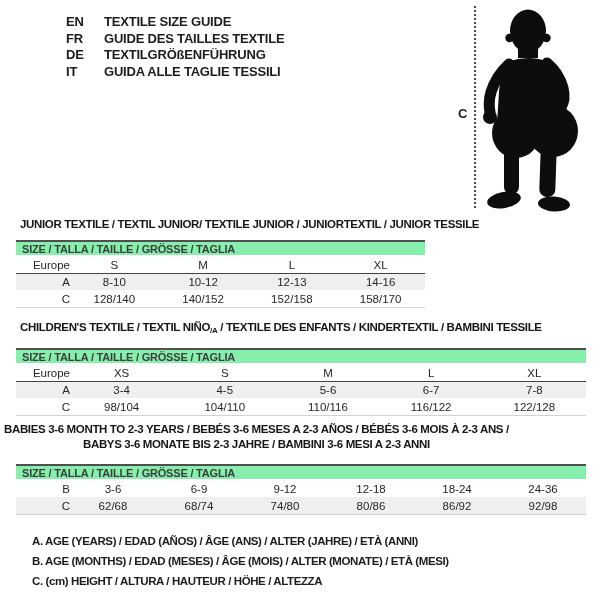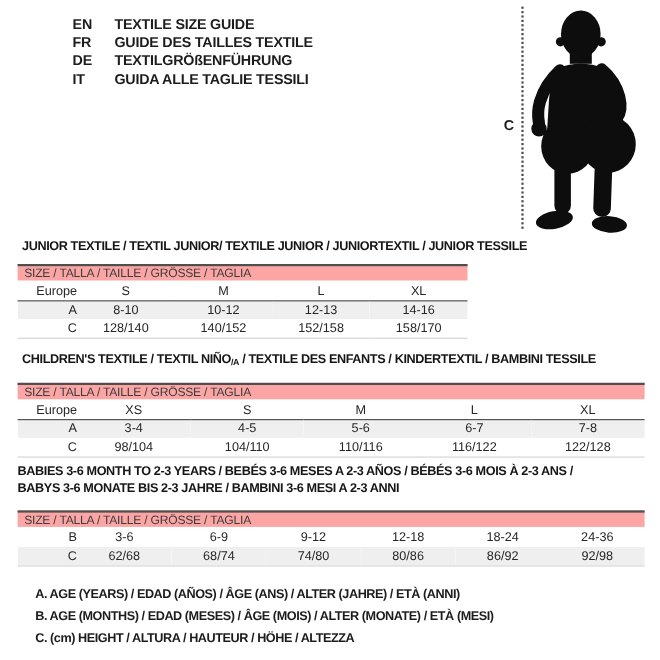--- a/index.html
+++ b/index.html
@@ -15,22 +15,22 @@
   
   .dotline{left:474px;top:6px;height:202px;width:0;border-left:2px dotted #4a4a4a;}
   .c-label{left:458px;top:106px;font-size:13px;font-weight:bold;color:#1c1c1c;}
 
   
   .sec-title{font-weight:bold;font-size:11.5px;letter-spacing:-0.35px;color:#161616;white-space:nowrap;}
   .sec-title .sub{font-size:8px;vertical-align:-2px;}
   .two-line{line-height:15px;}
 
   
-  .size-bar{background:#fca5a5;border-top:2px solid #4f4f4f;height:15px;line-height:15px;
-            font-size:11px;color:#3d3d3d;padding-left:6px;box-sizing:border-box;letter-spacing:-0.2px;}
+  .size-bar{background:#86efac;border-top:2px solid #4f4f4f;height:15px;line-height:15px;
+            font-size:11px;color:#3d3d3d;padding-left:6px;box-sizing:border-box;letter-spacing:-0.2px;font-weight:bold;}
 
   
   table.sz{border-collapse:collapse;table-layout:fixed;font-size:11.5px;color:#262626;}
   table.sz td{padding:0;text-align:center;white-space:nowrap;overflow:hidden;}
   table.sz td:first-child{text-align:right;padding-left:6px;}
   tr.r-head td{height:16px;border-bottom:1.5px solid #434343;}
   tr.r-alt td{height:16px;background:#efefef;}
   tr.r-plain td{height:16px;}
   tr.r-last td{height:17px;border-bottom:1px solid #d2d2d2;}
   tr.r-last-alt td{height:17px;background:#efefef;border-bottom:1px solid #d2d2d2;}
@@ -143,21 +143,21 @@
       <td>C</td>
       <td>98/104</td>
       <td>104/110</td>
       <td>110/116</td>
       <td>116/122</td>
       <td>122/128</td>
     </tr>
   </tbody>
     </table>
 
-  <div class="abs sec-title two-line" style="left:16px;top:422px;">
+  <div class="abs sec-title two-line" style="left:4px;top:422px;text-align:center;">
     <div>BABIES 3-6 MONTH TO 2-3 YEARS / BEBÉS 3-6 MESES A 2-3 AÑOS / BÉBÉS 3-6 MOIS À 2-3 ANS /</div>
     <div>BABYS 3-6 MONATE BIS 2-3 JAHRE / BAMBINI 3-6 MESI A 2-3 ANNI</div>
   </div>
   <div class="abs size-bar" style="left:16px;top:464px;width:570px;">SIZE / TALLA / TAILLE / GRÖSSE / TAGLIA</div>
   <table class="sz abs" style="left:16px;top:481px;width:570px;">
     <colgroup>
         <col style="width:54px">
         <col>
         <col>
         <col>

